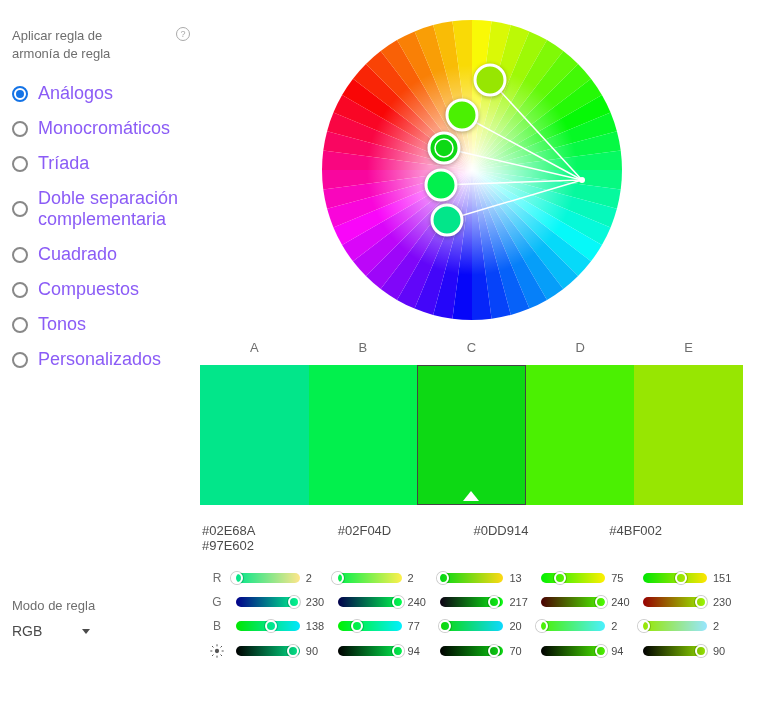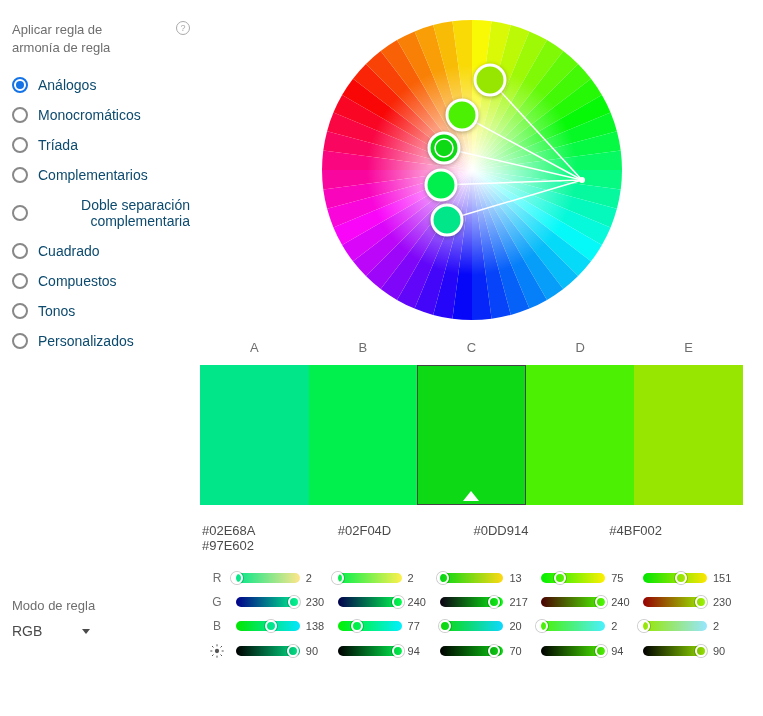--- a/index.html
+++ b/index.html
@@ -15,21 +15,21 @@
   }
 
   .container {
     display: grid;
     grid-template-columns: 200px 1fr;
     gap: 0 0;
   }
 
   
   .sidebar {
-    padding: 21px 10px 0 12px;
+    padding: 27px 10px 0 12px;
     display: flex;
     flex-direction: column;
   }
   .section-title {
     font-size: 13px;
     color: #6e6e6e;
     line-height: 1.4;
     margin-bottom: 20px;
     display: flex;
     justify-content: space-between;
@@ -48,21 +48,21 @@
   .rule-list { display: flex; flex-direction: column; gap: 14px; }
   .rule-item { display: flex; align-items: center; gap: 10px; cursor: pointer;}
   .radio {
     width: 16px; height: 16px; border: 2px solid #888; border-radius: 50%;
     display: flex; align-items: center; justify-content: center; flex: 0 0 16px;
   }
   .radio.selected { border-color: #1473e6; }
   .radio.selected::after {
     content: ""; width: 8px; height: 8px; background: #1473e6; border-radius: 50%;
   }
-  .rule-label { color: #0c4a6e; font-size: 14px; text-align: right; }
+  .rule-label { color: #8b5cf6; font-size: 18px; }
 
   .mode-block { margin-top: auto; padding-bottom: 20px;}
   .mode-label { font-size: 13px; color: #6e6e6e; margin-bottom: 10px;}
   .select {
     display: inline-flex; align-items: center; gap: 40px;
     font-size: 14px; color: #4b4b4b; cursor: pointer;
   }
   .chevron {
     width: 0; height: 0;
     border-left: 4px solid transparent;
@@ -168,24 +168,20 @@
           <div class="radio selected"></div>
           <span class="rule-label">Análogos</span>
         </div>
         <div class="rule-item">
           <div class="radio"></div>
           <span class="rule-label">Monocromáticos</span>
         </div>
         <div class="rule-item">
           <div class="radio"></div>
           <span class="rule-label">Tríada</span>
-        </div>
-        <div class="rule-item">
-          <div class="radio"></div>
-          <span class="rule-label">Complementarios</span>
         </div>
         <div class="rule-item">
           <div class="radio"></div>
           <span class="rule-label">Doble separación complementaria</span>
         </div>
         <div class="rule-item">
           <div class="radio"></div>
           <span class="rule-label">Cuadrado</span>
         </div>
         <div class="rule-item">

